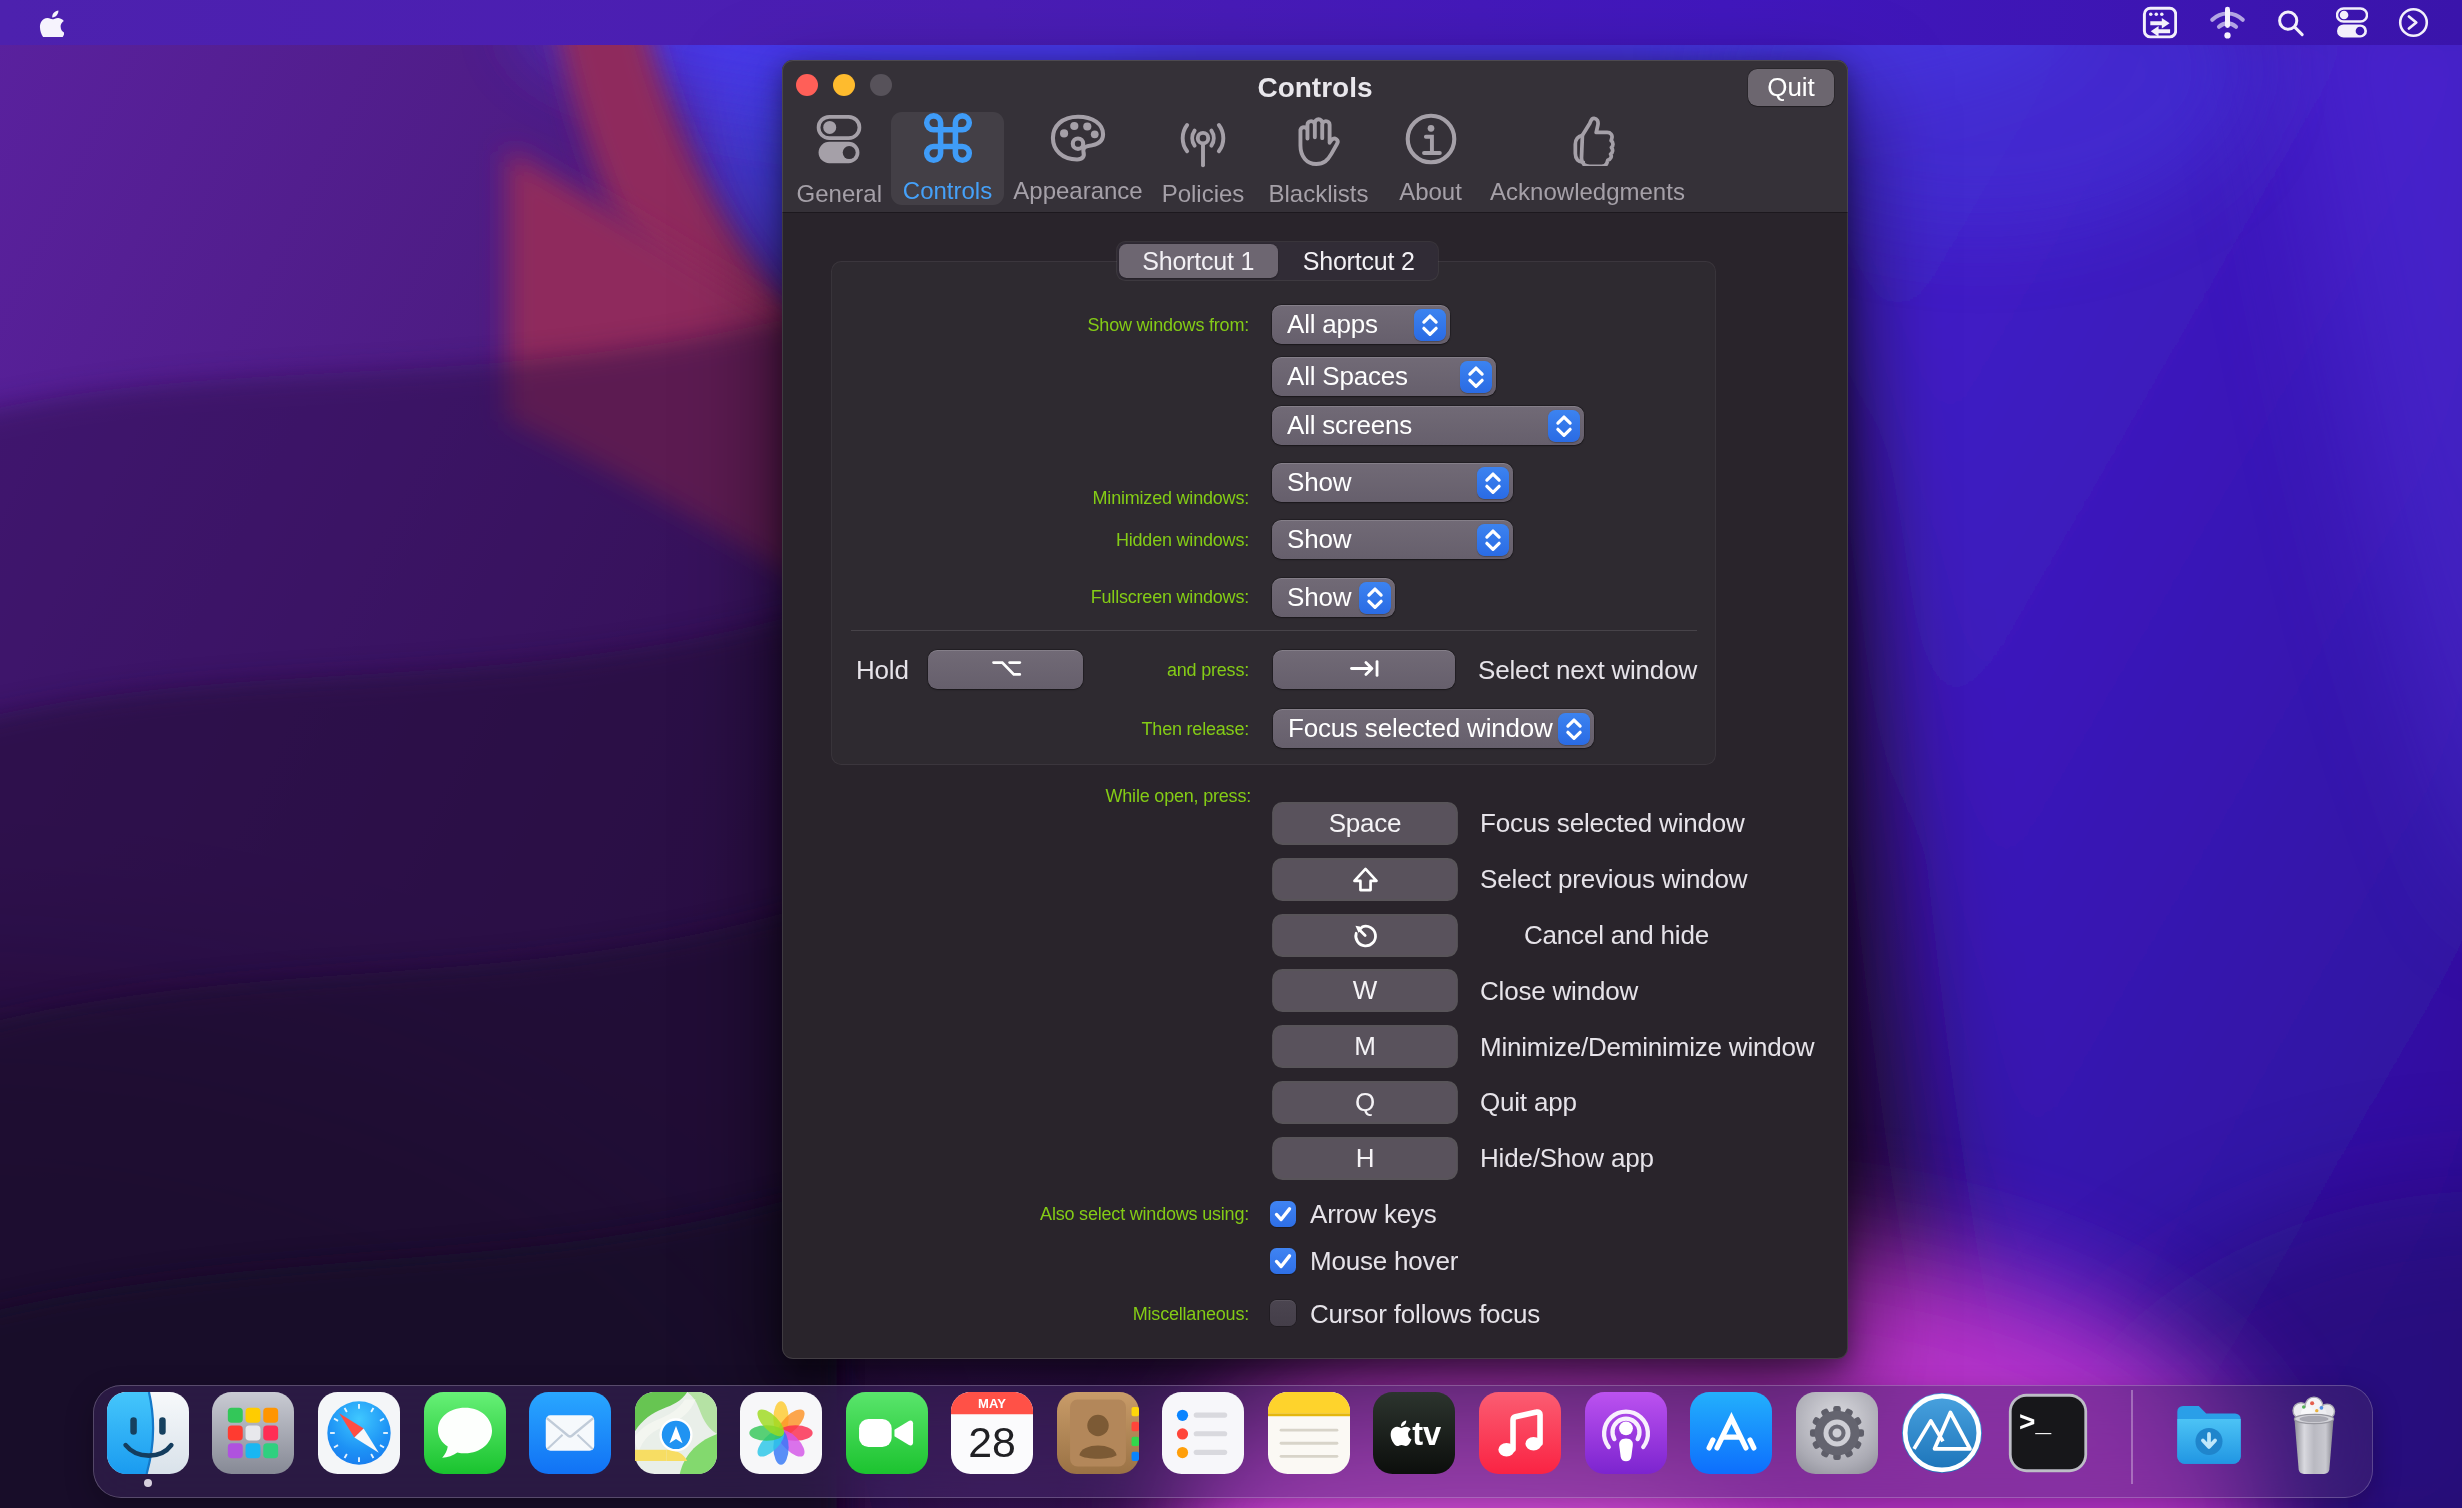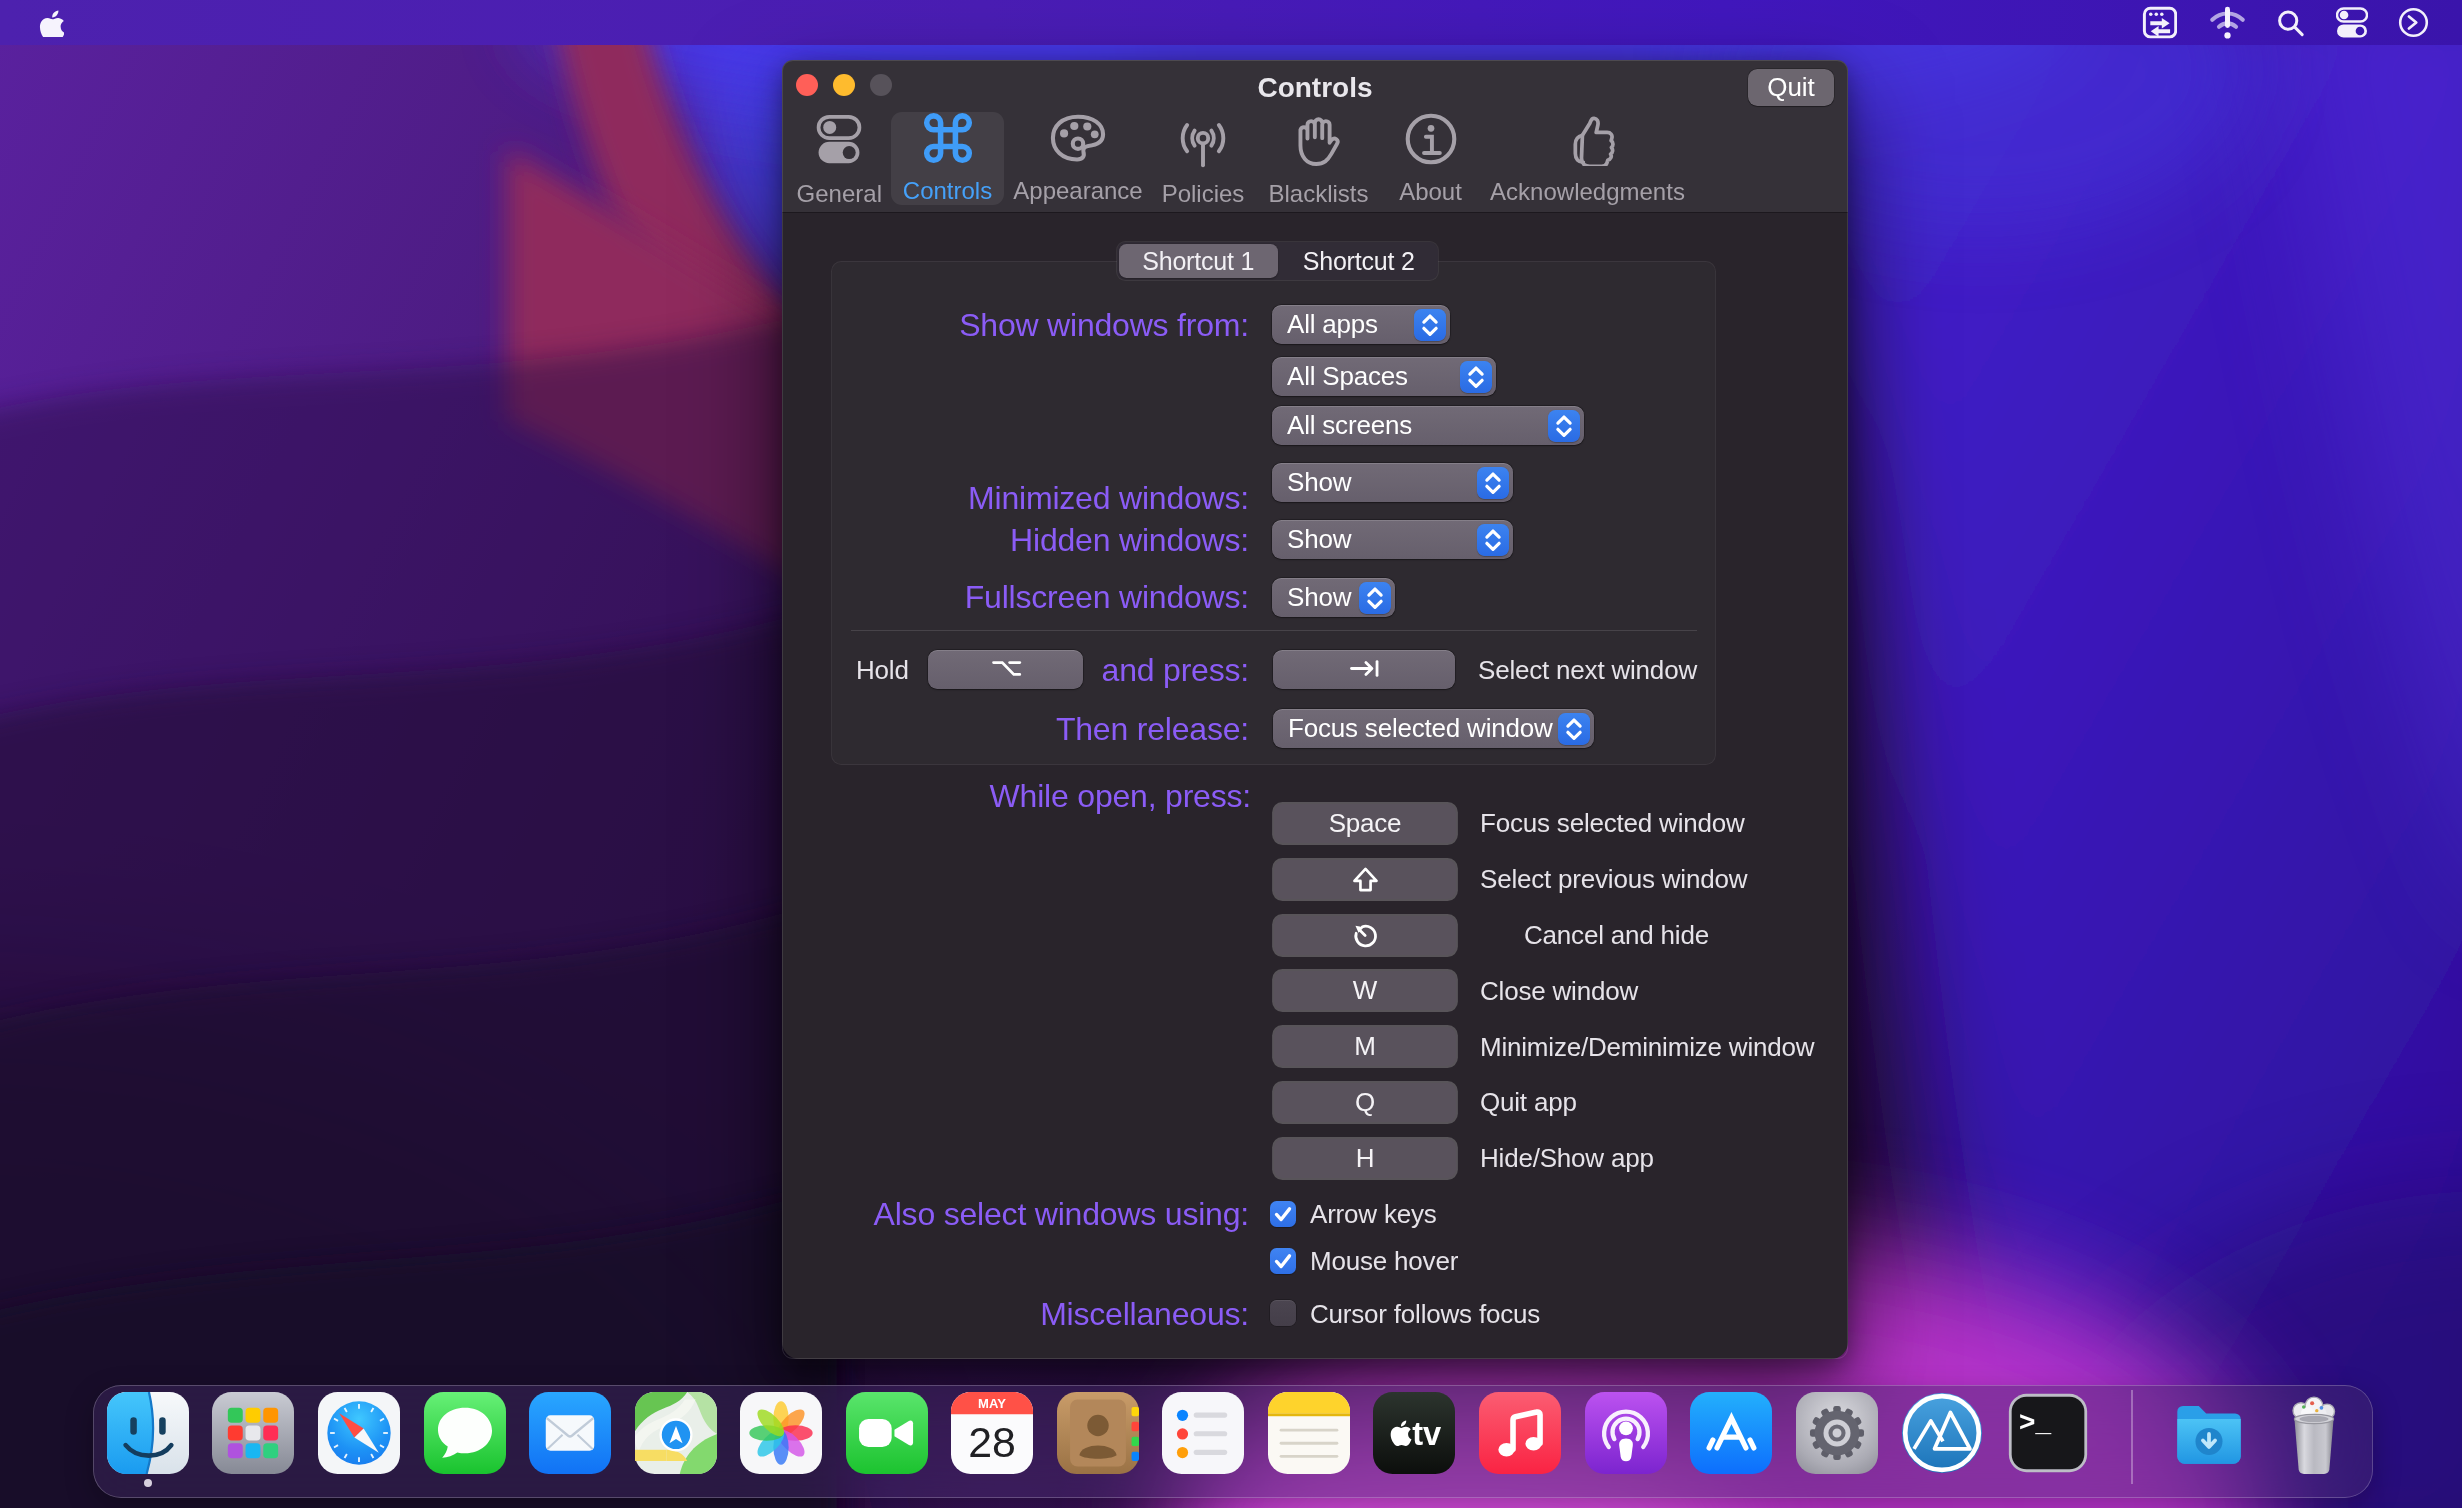--- a/index.html
+++ b/index.html
@@ -15,21 +15,21 @@
   .menubar { position:absolute; left:0; top:0; width:2462px; height:45px;
     background:linear-gradient(90deg,#4d21ae 0%,#4a1db4 40%,#4117bd 70%,#3a14ab 100%);
     color:#f4f1fb; }
   .menubar .apple { position:absolute; left:38px; top:8.4px; width:26px; height:29px; }
   .menu-items { position:absolute; left:101px; top:0; height:45px; display:flex; align-items:center; gap:38px; }
   .menu-item { font-size:25px; color:#f2effc; white-space:nowrap; }
   .menu-item.active { font-weight:bold; }
   .status-icon { position:absolute; top:0; height:45px; display:flex; align-items:center; }
 
   
-  .window { position:absolute; left:782px; top:60px; width:1066px; height:1299px; border-radius:17px;
+  .window { position:absolute; left:782px; top:60px; width:1066px; height:1299px; border-radius:11px;
     background:#29242b; box-shadow:0 42px 93px 4.6px rgba(0,0,0,.55), 0 7.4px 26px rgba(0,0,0,.4); }
   .window::after { content:""; position:absolute; inset:0; border-radius:11px; pointer-events:none;
     box-shadow:0 0 0 0.9px rgba(255,255,255,.12) inset; }
   .titlebar { position:absolute; left:0; top:0; width:100%; height:153px; border-radius:11px 11px 0 0;
     background:#353138; border-bottom:0.9px solid #1c181e; }
   .traffic { position:absolute; top:14px; width:22px; height:22px; border-radius:50%; }
   .t-close { left:14px; background:#ff5f58; }
   .t-min   { left:51px; background:#febb2e; }
   .t-zoom  { left:88px; background:#57525a; }
   .win-title { position:absolute; left:0; top:12px; width:100%; text-align:center; font-size:28px; font-weight:bold; color:#e9e7ec; }
@@ -47,21 +47,21 @@
   .content { position:absolute; inset:0; }
   .groupbox { position:absolute; left:50px; top:202px; width:883px; height:502px; border-radius:9.3px;
     background:rgba(255,255,255,.028); box-shadow:0 0 0 0.9px rgba(255,255,255,.085); }
   .gb-sep { position:absolute; left:18.6px; top:368px; width:846px; height:0.9px; background:rgba(255,255,255,.12); }
 
   .segmented { position:absolute; left:335px; top:182px; width:321px; height:38px; border-radius:8.4px;
     background:#312c36; box-shadow:0 0 0 0.9px rgba(255,255,255,.08); display:flex; }
   .segment { flex:1; display:flex; align-items:center; justify-content:center; font-size:25px; letter-spacing:-0.2px; color:#f2f0f4; border-radius:7.4px; }
   .segment.selected { background:#6d6671; margin:1.9px; box-shadow:0 0.9px 1.9px rgba(0,0,0,.3); }
 
-  .form-label { position:absolute; font-size:32px; letter-spacing:-0.2px; color:#8b5cf6; text-align:right; white-space:nowrap; transform:translateY(-50%); }
+  .form-label { position:absolute; font-size:18px; letter-spacing:-0.2px; color:#84cc16; text-align:right; white-space:nowrap; transform:translateY(-50%); }
   .plain-label { position:absolute; font-size:26px; letter-spacing:-0.2px; color:#e6e3e9; white-space:nowrap; transform:translateY(-50%); }
 
   .popup { position:absolute; height:39px; border-radius:9.3px; background:linear-gradient(180deg,#716a76,#665f6c);
     box-shadow:0 0 0 0.5px rgba(0,0,0,.4), 0 0.9px 1.9px rgba(0,0,0,.3), 0 0.9px 0 rgba(255,255,255,.14) inset;
     display:flex; align-items:center; }
   .popup .ptext { color:#fff; font-size:26px; letter-spacing:-0.2px; padding-left:15px; white-space:nowrap; }
   .popup .stepper { position:absolute; right:3.7px; top:3.7px; width:32px; height:32px; border-radius:7.4px;
     background:linear-gradient(180deg,#3c83f0,#2a6be4); display:flex; align-items:center; justify-content:center;
     box-shadow:0 0.9px 0.9px rgba(0,0,0,.25); }
 

